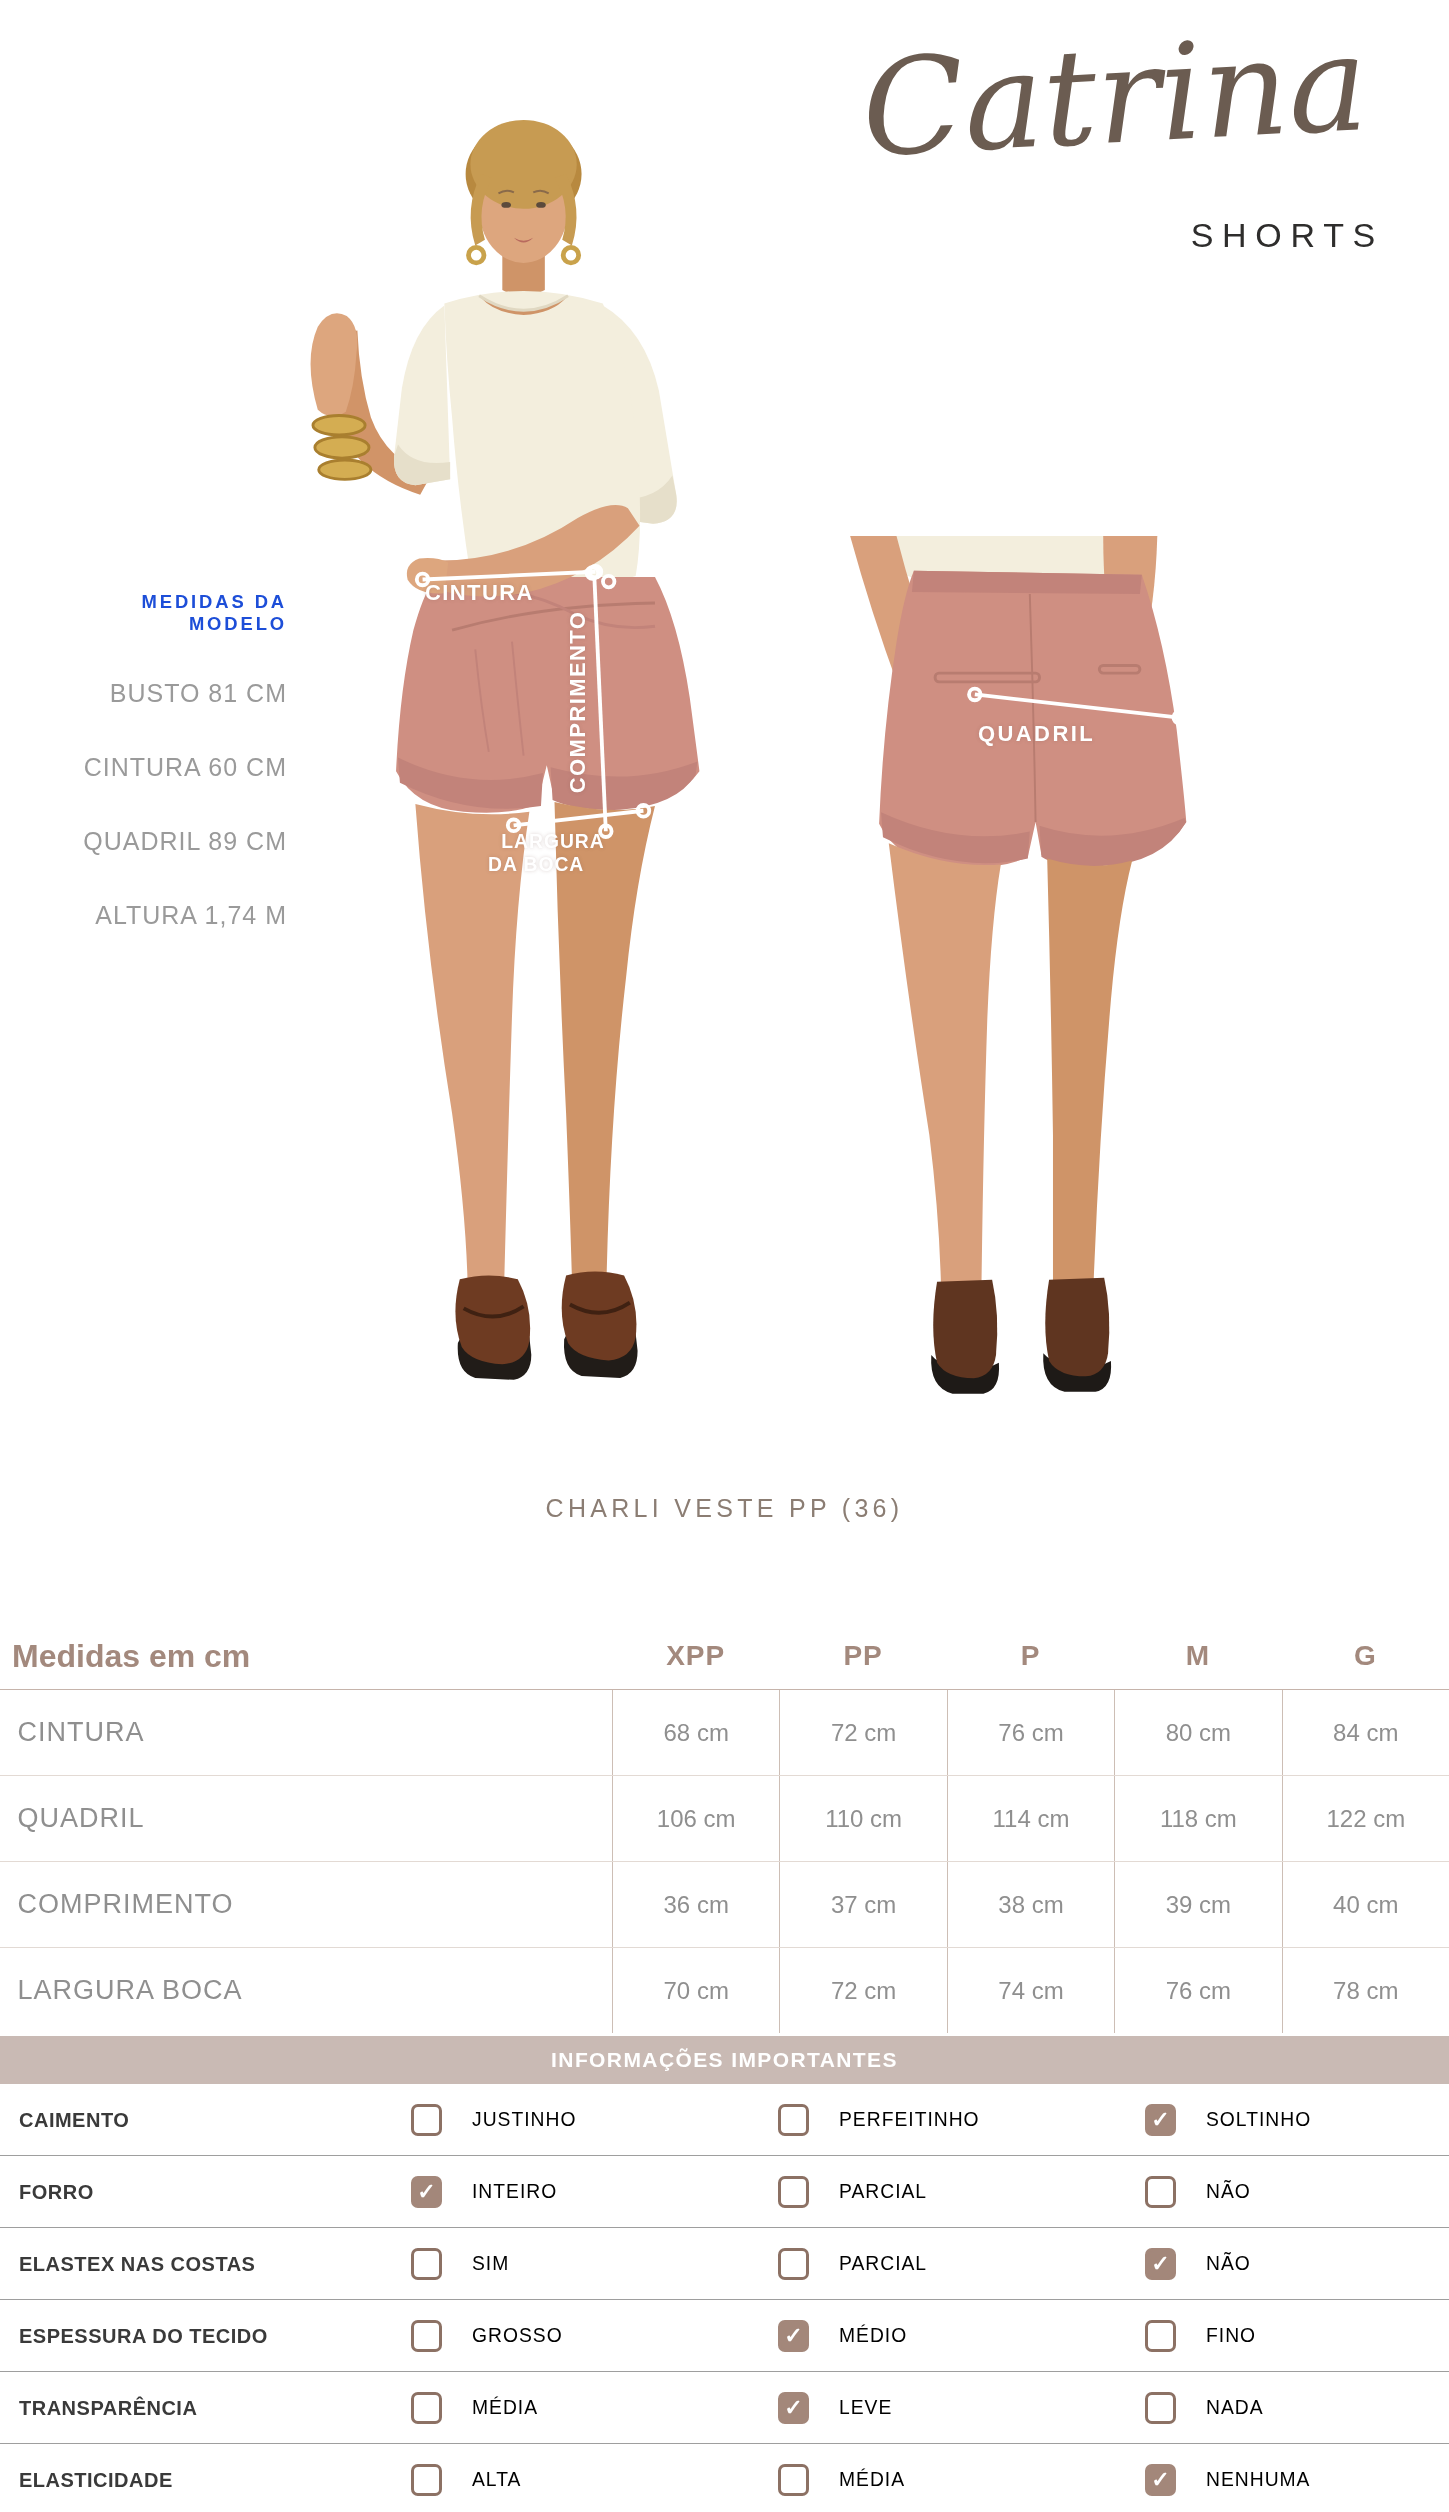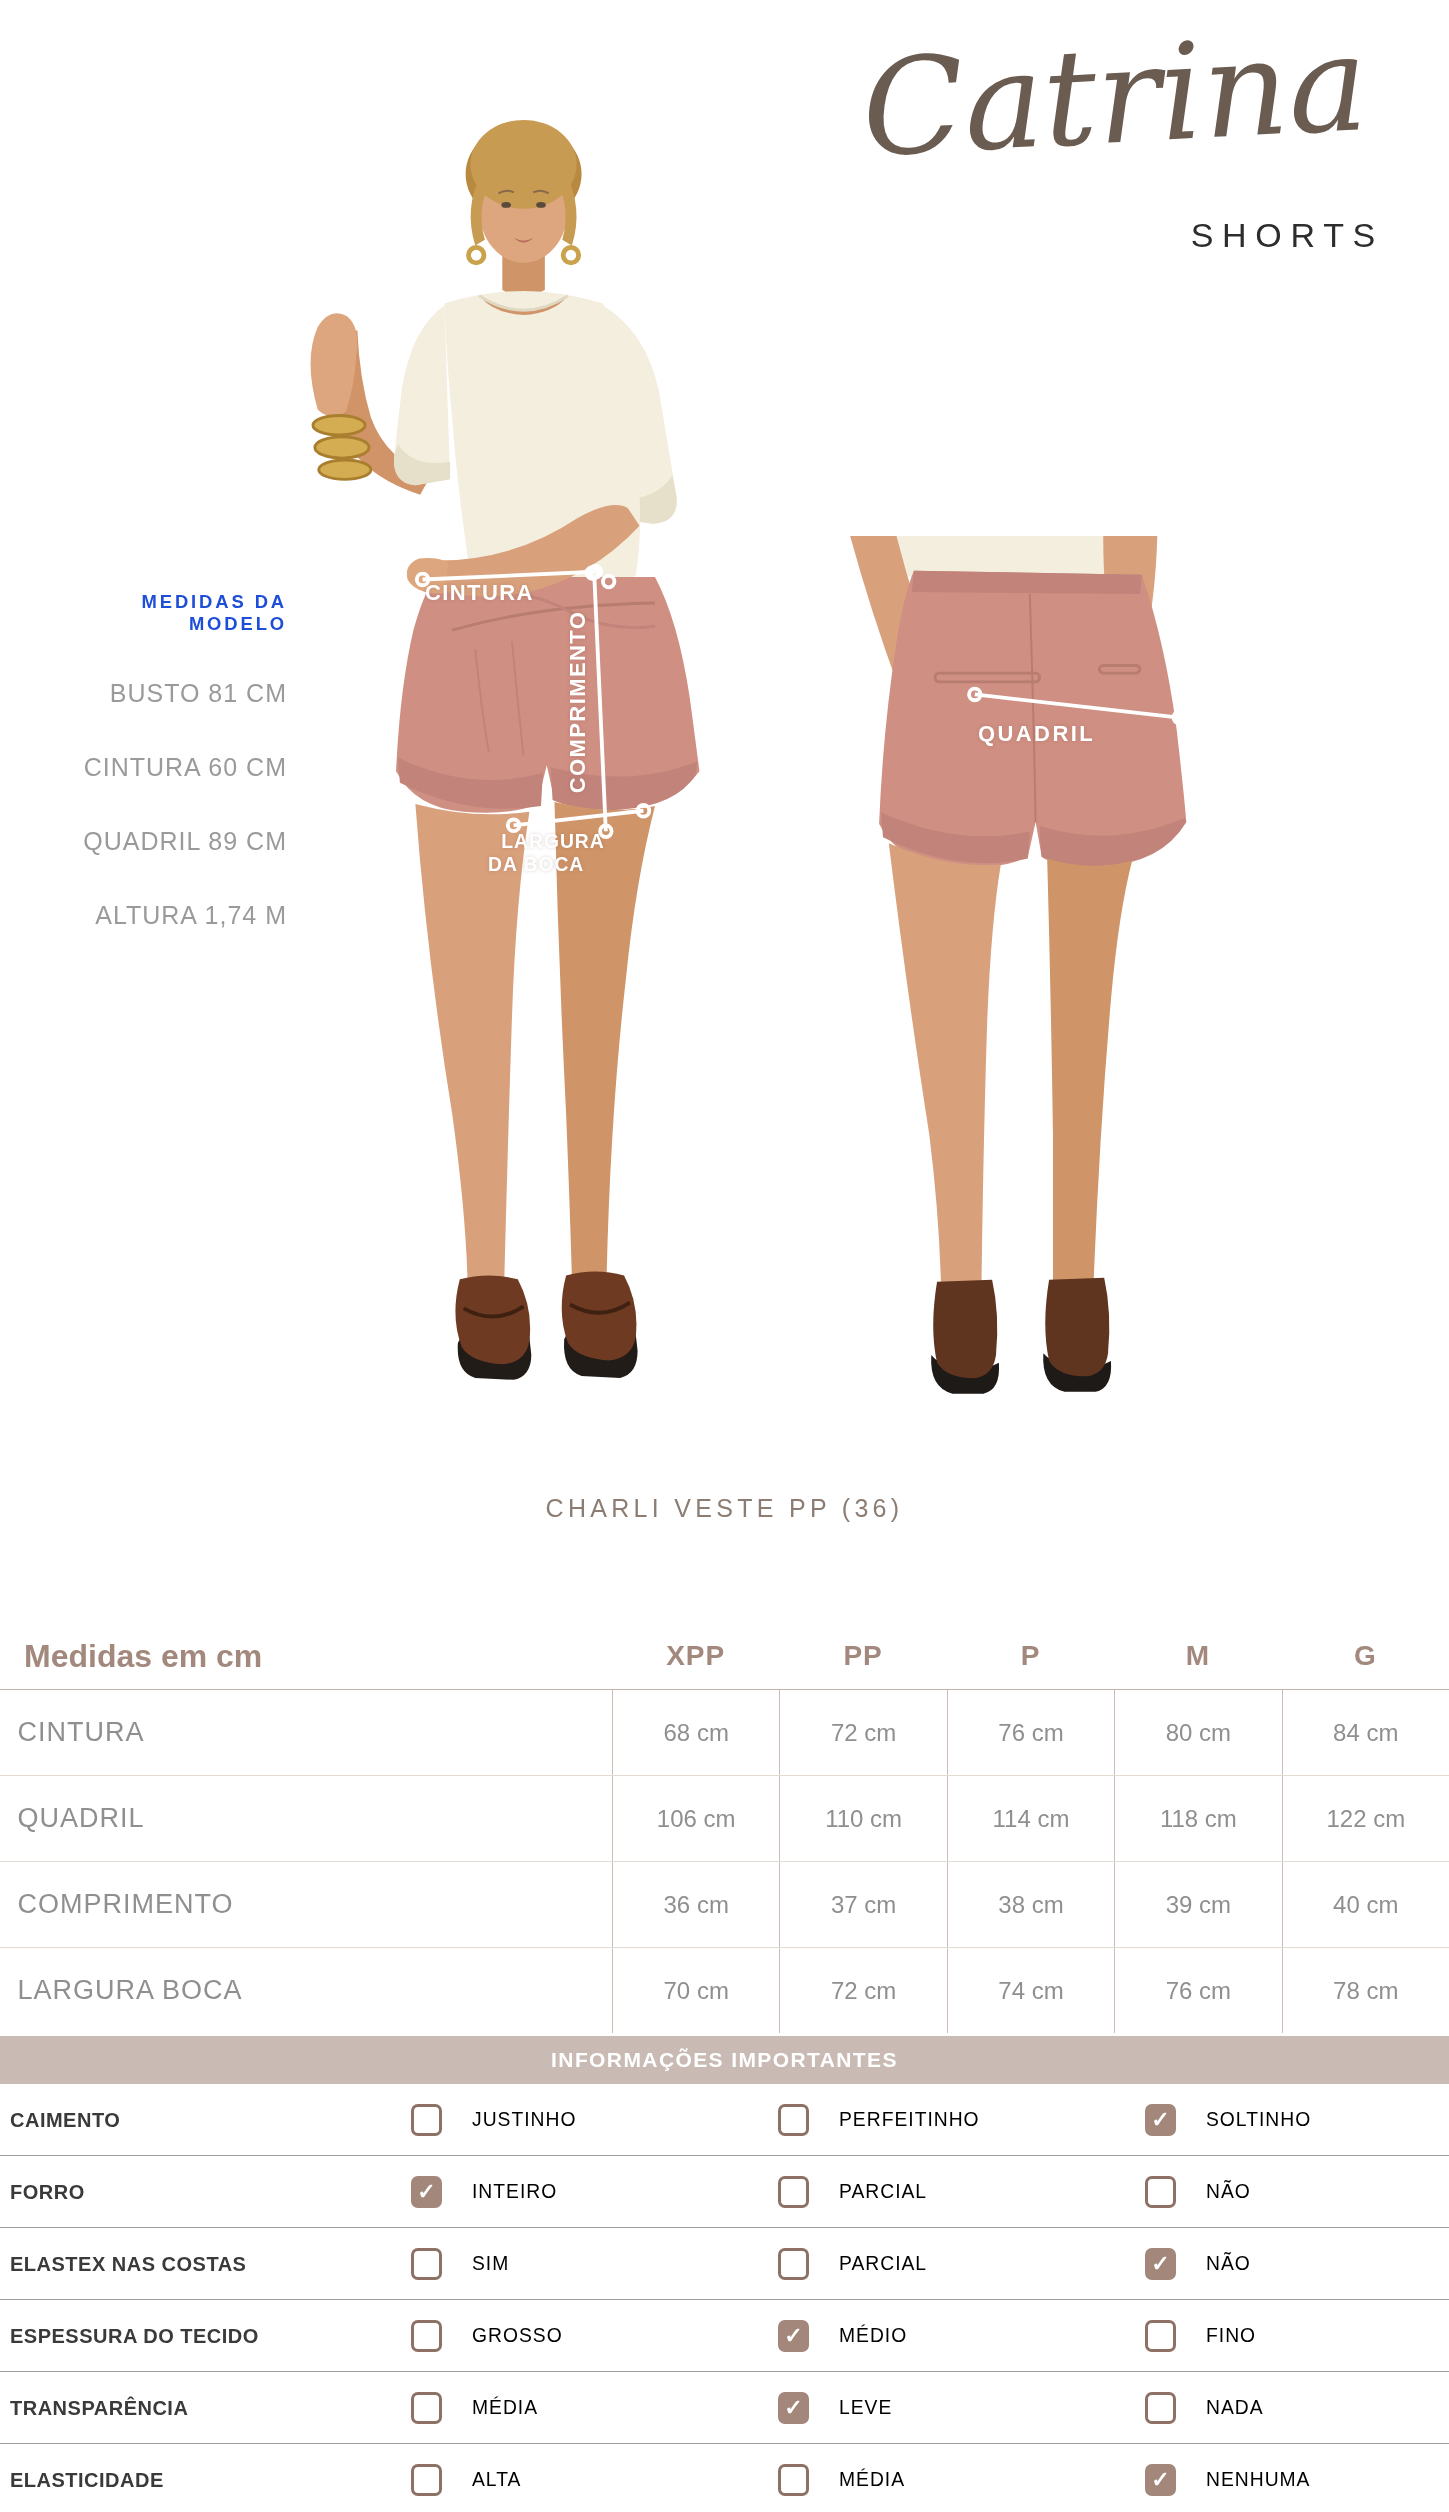--- a/index.html
+++ b/index.html
@@ -33,35 +33,35 @@
   .ann-rot{transform:rotate(-90deg);transform-origin:center;text-align:center;}
 
   
   .caption{position:absolute;left:0;top:1494px;width:1449px;text-align:center;
     font-size:25px;letter-spacing:4.3px;color:#8b7d73;}
 
   
   .size-table{position:absolute;left:0;top:1623px;width:1449px;}
   .st-header{display:grid;grid-template-columns:612px repeat(5,1fr);height:66px;
     align-items:center;border-bottom:1.9px solid #c6b4ab;}
-  .st-title{font-size:32px;font-weight:bold;color:#a3897d;padding-left:24px;}
+  .st-title{font-size:32px;font-weight:bold;color:#a3897d;padding-left:12px;}
   .st-col{text-align:center;font-size:28px;font-weight:bold;color:#a3897d;letter-spacing:1px;}
   .st-row{display:grid;grid-template-columns:612px repeat(5,1fr);height:85px;border-bottom:1.9px solid #e3dad4;}
   .st-row:last-child{border-bottom:none;}
   .st-label{padding-left:17.4px;font-size:27px;color:#8f8f8f;letter-spacing:1px;display:flex;align-items:center;}
   .st-cell{font-size:24px;color:#8f8f8f;border-left:1px solid #cdbeb5;
     display:flex;align-items:center;justify-content:center;}
 
   
   .info-banner{position:absolute;left:0;top:2036px;width:1449px;height:48px;background:#c9bab4;
     display:flex;align-items:center;justify-content:center;}
   .banner-text{color:#ffffff;font-weight:bold;font-size:21px;letter-spacing:1.4px;}
   .info-rows{position:absolute;left:0;top:2084px;width:1449px;}
   .info-row{position:relative;height:71px;border-bottom:1.9px solid #9e9e9e;}
-  .info-label{position:absolute;left:10px;top:50%;transform:translateY(-50%);
+  .info-label{position:absolute;left:19px;top:50%;transform:translateY(-50%);
     font-weight:bold;font-size:20px;color:#3a3a3a;letter-spacing:0.5px;}
   .opt{position:absolute;top:50%;transform:translateY(-50%);display:flex;align-items:center;gap:30px;}
   .opt.c1{left:411px}.opt.c2{left:778px}.opt.c3{left:1145px}
   .checkbox{width:25px;height:26px;border:3.9px solid #8c7164;border-radius:6.8px;background:#fff;
     display:flex;align-items:center;justify-content:center;flex:none;cursor:pointer;}
   .checkbox.checked{background:#a3877a;border-color:#a3877a;}
   .check{display:none;color:#fff;font-size:22px;font-weight:bold;line-height:1;}
   .checkbox.checked .check{display:block;}
   .opt-label{font-size:19.3px;color:#000000;letter-spacing:1px;white-space:nowrap;}
 </style>

